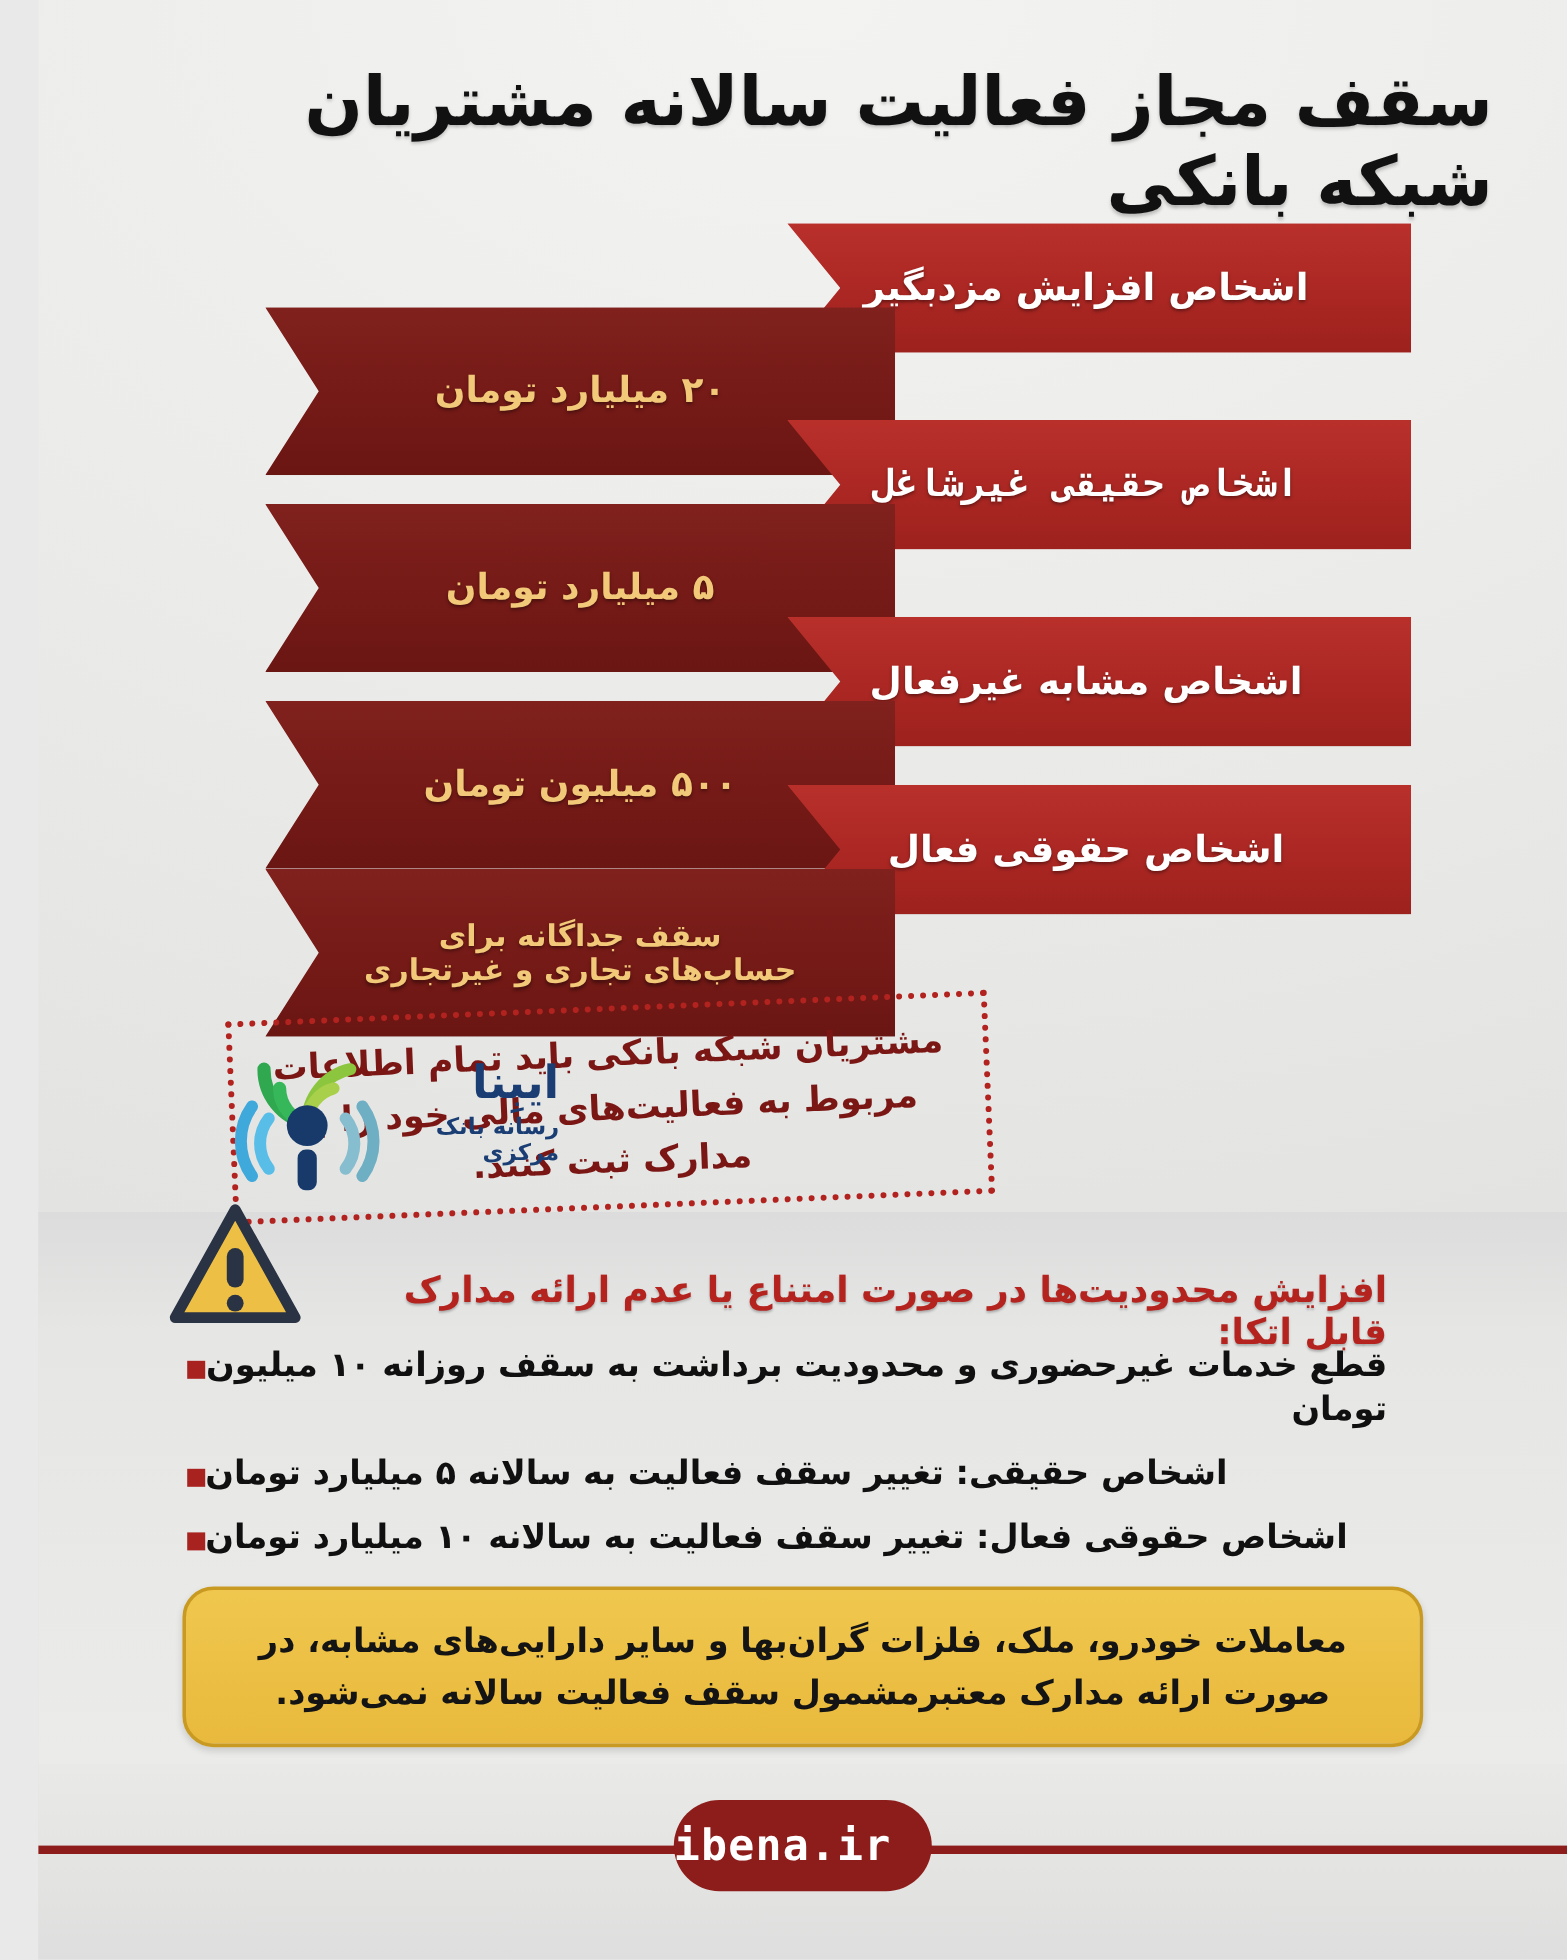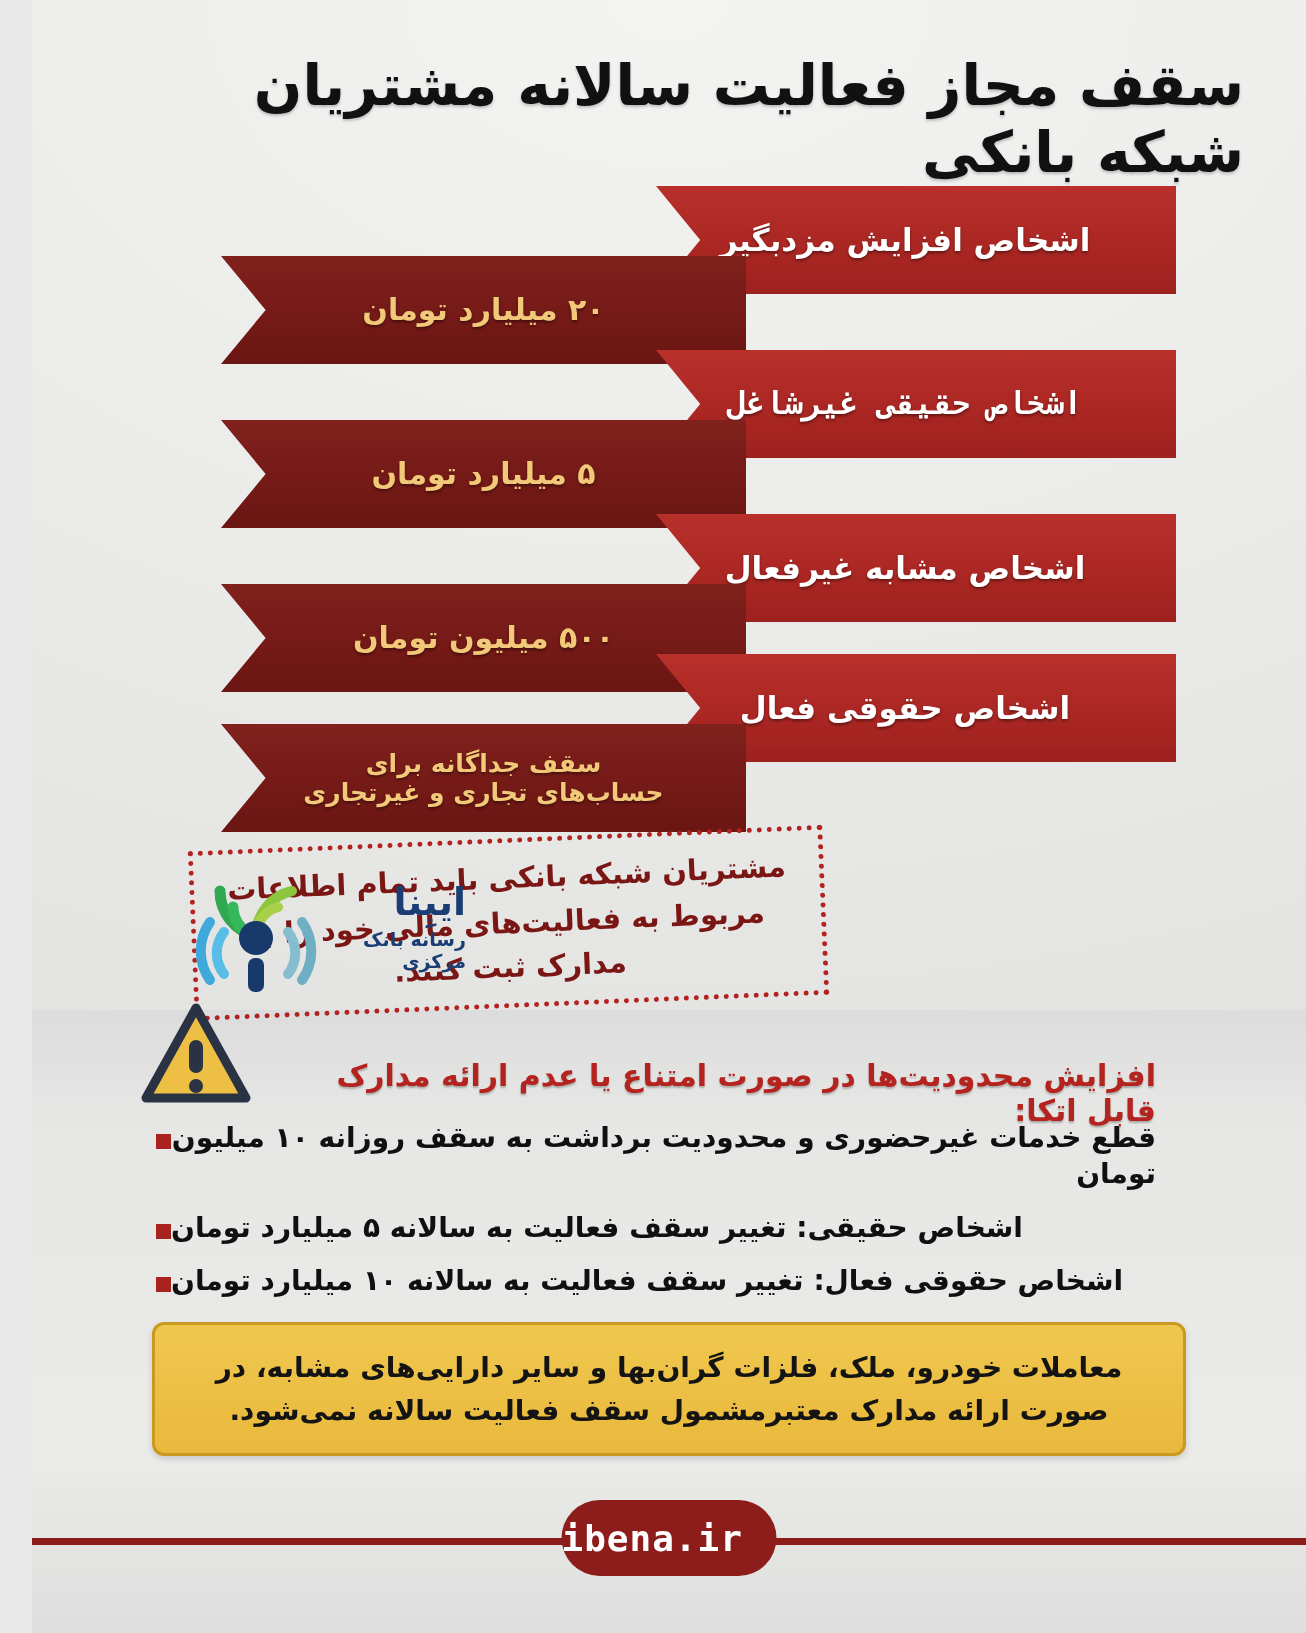--- a/index.html
+++ b/index.html
@@ -59,21 +59,21 @@
     text-shadow:0 2px 3px rgba(0,0,0,.40);
     padding-right:22px;
     white-space:nowrap;
   }
 
   
   .val{
     position:absolute;
     right:560px;
     width:525px;
-    height:108px;
+    height:140px;
     background:linear-gradient(180deg,#80211d 0%,#751a17 55%,#6a1613 100%);
     -webkit-clip-path:polygon(0 0,100% 0,100% 100%,0 100%,8.5% 50%);
     clip-path:polygon(0 0,100% 0,100% 100%,0 100%,8.5% 50%);
     display:flex;align-items:center;justify-content:center;
     box-shadow:0 5px 10px rgba(0,0,0,.22);
   }
   .val-txt{
     color:#f2c879;font-size:30px;font-weight:bold;
     text-shadow:0 2px 3px rgba(0,0,0,.40);
     text-align:center;line-height:1.16;
@@ -134,21 +134,21 @@
   .bullet-tx{
     color:#101010;font-size:28px;font-weight:bold;line-height:1.3;
     text-align:right;
   }
 
   
   .ybox{
     position:absolute;top:1322px;right:120px;left:120px;height:128px;
     background:linear-gradient(180deg,#f0c74e 0%,#e8b93c 100%);
     border:3px solid #c99a22;
-    border-radius:12px;
+    border-radius:26px;
     display:flex;align-items:center;justify-content:flex-start;
     box-shadow:0 3px 6px rgba(0,0,0,.14);
   }
   .ybox-tx{
     color:#141414;font-size:28px;font-weight:bold;line-height:1.55;
     text-align:center;padding:0 28px;
   }
 
   
   .foot-line{

